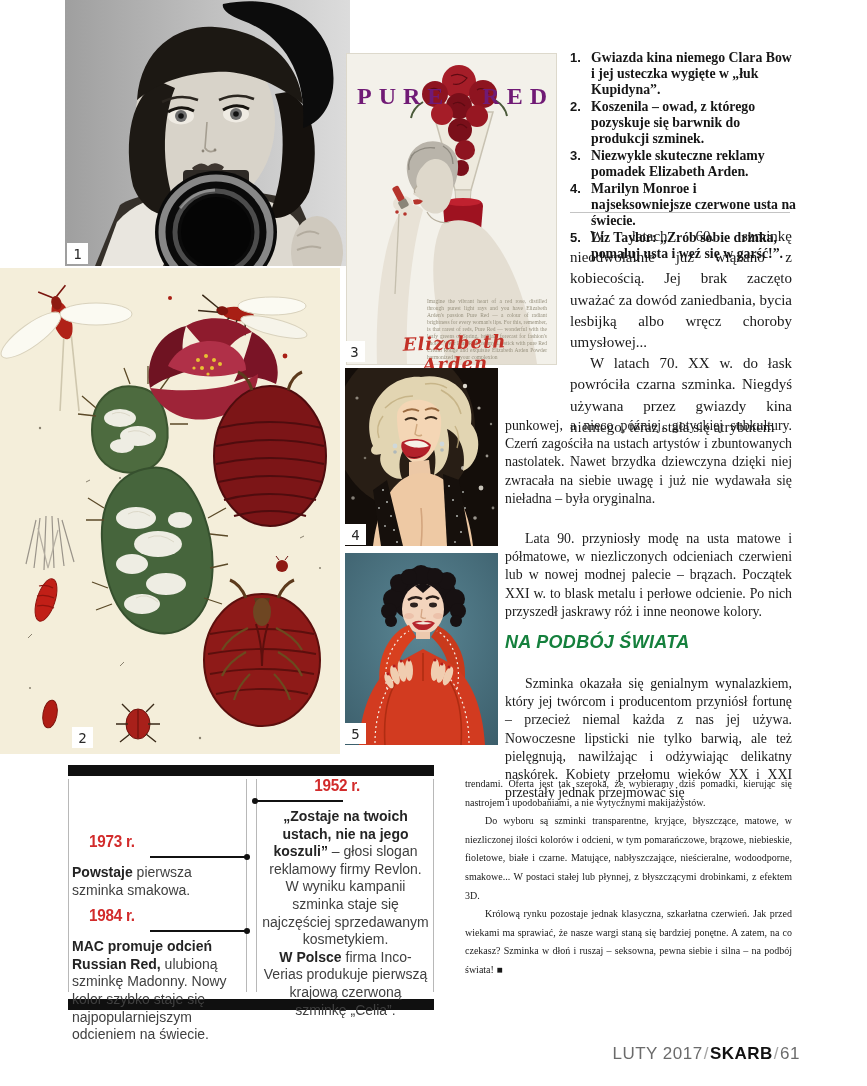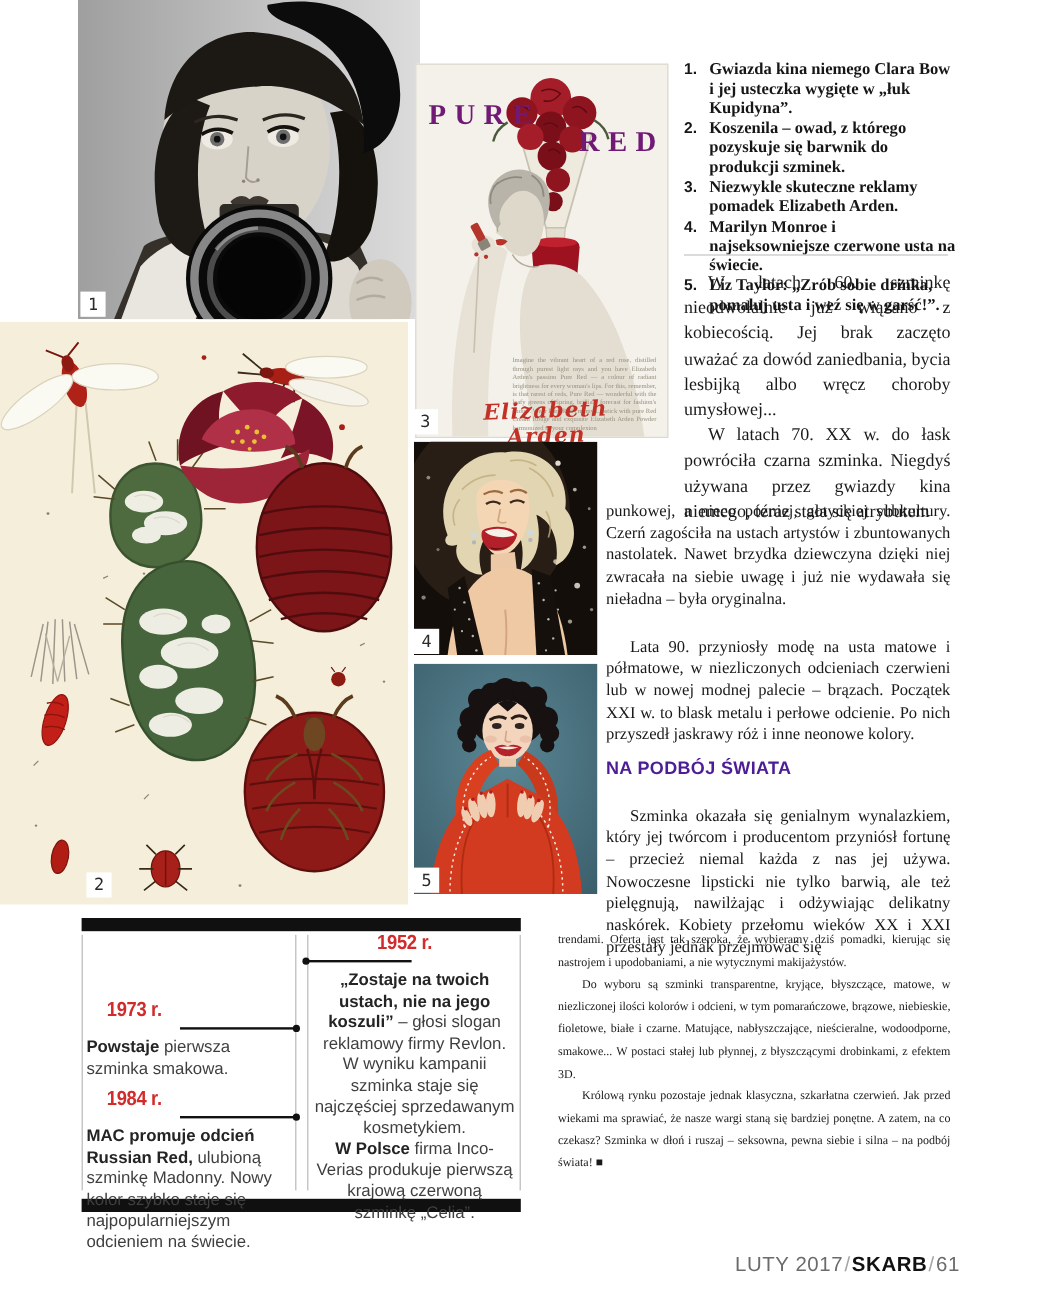--- a/index.html
+++ b/index.html
@@ -24,21 +24,21 @@
   .ad {
     position:absolute; left:346px; top:53px; width:211px; height:312px;
     background:#f3f1ea; border:1px solid #ddd9cc;
   }
   .ad-word {
     position:absolute; top:29px; color:#701a75;
     font-family:"Liberation Serif", serif; font-size:24px; font-weight:bold;
     letter-spacing:7px;
   }
   .ad-word.left { left:10px; }
-  .ad-word.right { right:2px;margin-top:23px; }
+  .ad-word.right { right:2px; }
   .ad-copy {
     position:absolute; left:80px; top:244px; width:120px;
     font-size:5.5px; line-height:7px; color:#97917e; text-align:justify;
     font-family:"Liberation Serif", serif;
   }
   .ad-signature {
     position:absolute; left:28px; top:278px; width:160px; text-align:center;
     color:#c23026; font-family:"DejaVu Serif", serif; font-style:italic;
     font-weight:bold; font-size:18px; transform:rotate(-2deg);
     letter-spacing:1px;
@@ -61,21 +61,21 @@
   .text-c { position:absolute; left:465px; top:775px; width:327px; }
   .text-a p, .text-b p, .text-c p {
     font-family:"Liberation Serif", serif; color:#191919; text-align:justify;
   }
   .text-a p { font-size:15px;  line-height:21.2px; }
   .text-b p { font-size:13.8px; line-height:18.2px;margin-top:22px; }
   .text-c p { font-size:10px;  line-height:18.6px; }
   p.ind { text-indent:20px; }
   .section-heading {
     font-family:"Liberation Sans", sans-serif; font-weight:bold;
-    font-size:15px; color:#4c1d95; margin:11px 0 8px 0; letter-spacing:0.3px;
+    font-size:18px; color:#15803d; margin:11px 0 8px 0; letter-spacing:0.3px;font-style:italic;
   }
 
   
   .tl { position:absolute; left:68px; top:765px; width:366px; height:246px;
     font-family:"Liberation Sans", sans-serif; }
   .tl-bar { position:absolute; left:0; width:366px; height:11px; background:#101010; }
   .tl-bar.top { top:0; } .tl-bar.bottom { top:234px; }
   .tl-vline { position:absolute; top:14px; height:213px; width:1px; background:#b8b8b8; }
   .tl-left  { position:absolute; left:4px;  top:14px; width:170px; text-align:left; }
   .tl-right { position:absolute; left:194px; top:0; width:167px; text-align:center; }

